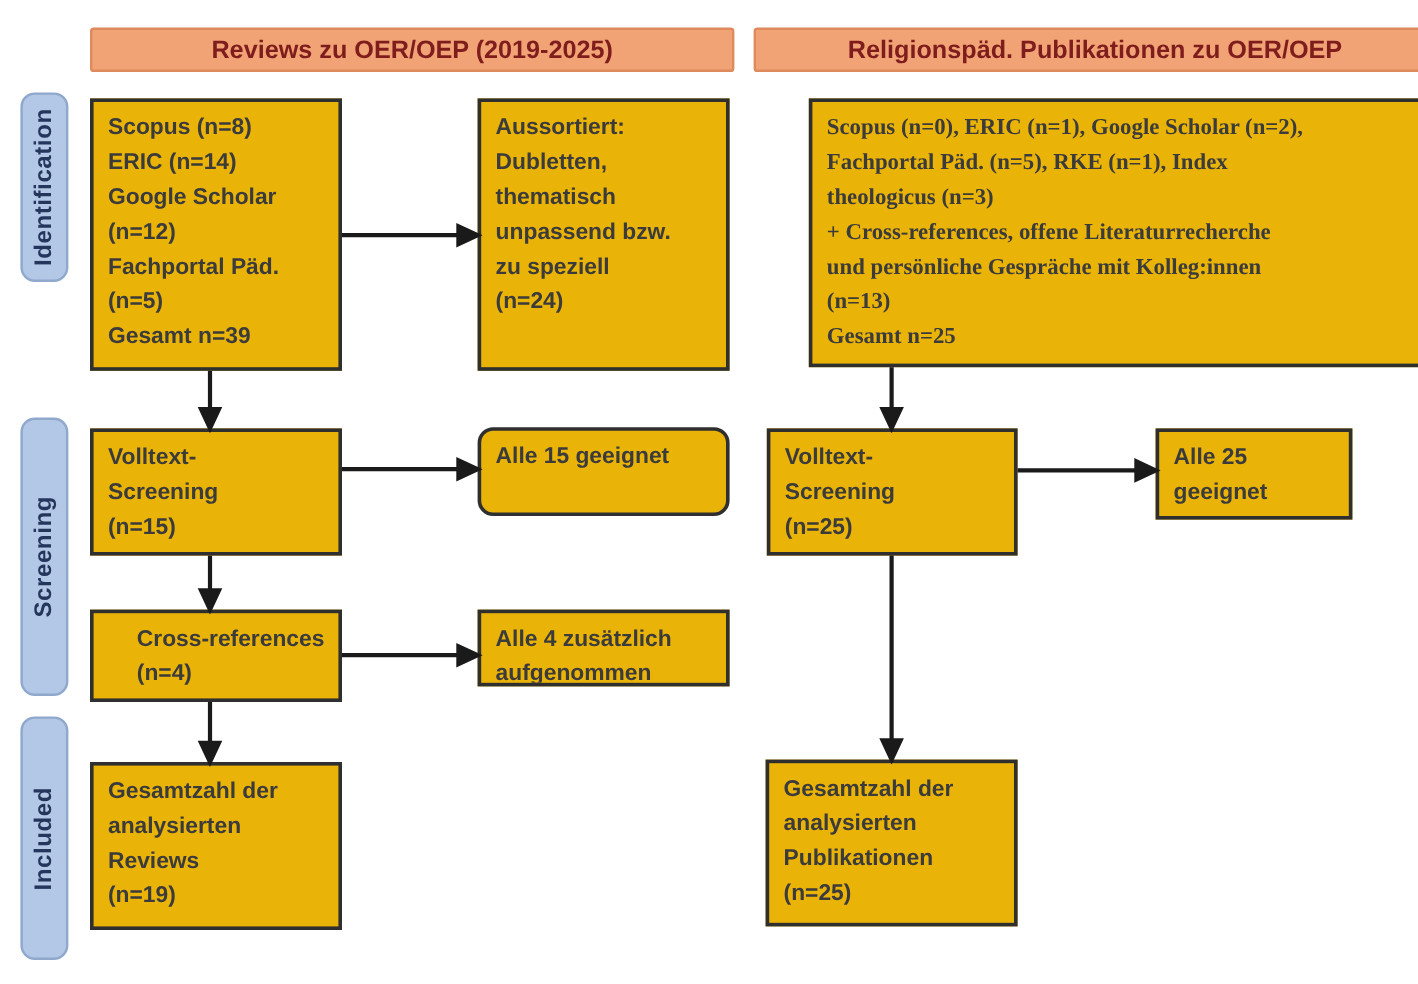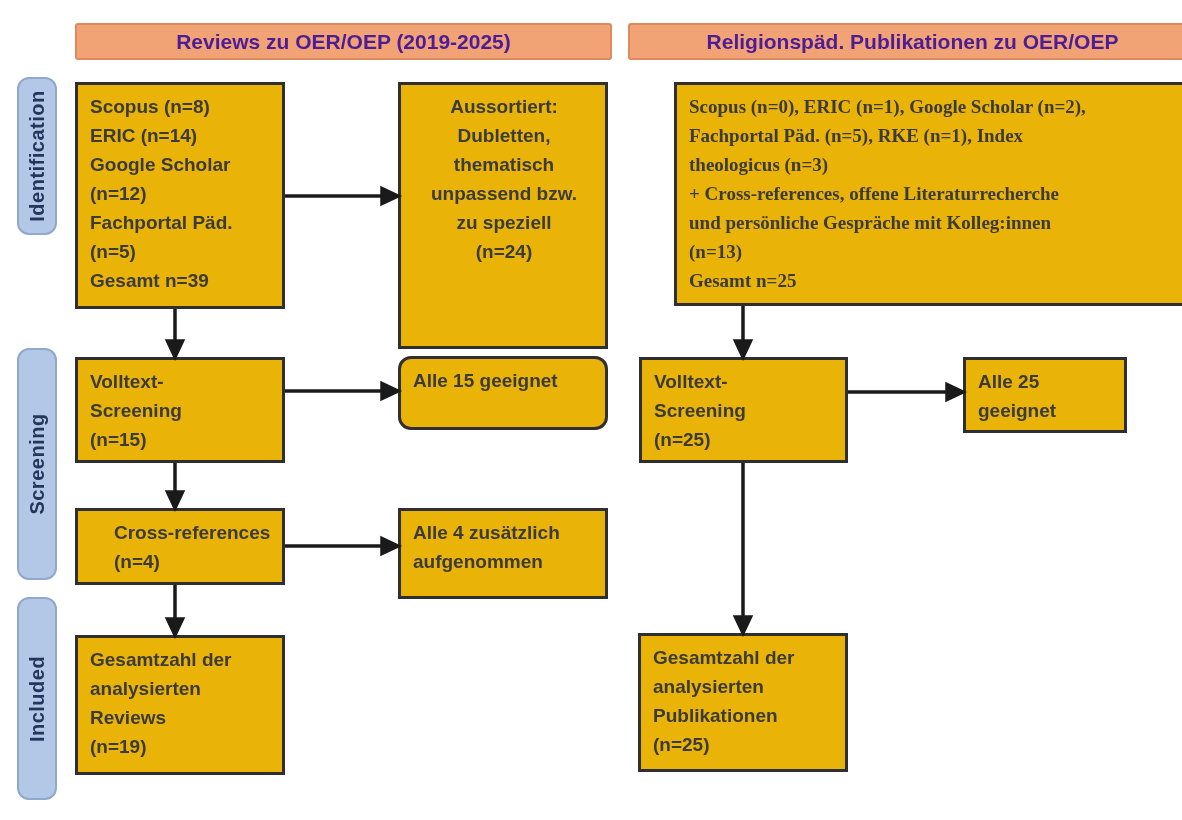--- a/index.html
+++ b/index.html
@@ -8,21 +8,21 @@
     width:1182px;height:820px;
     background:#ffffff;
     font-family:"Liberation Sans", sans-serif;
     overflow:hidden;
   }
   .header{
     position:absolute;
     background:#F1A376;
     border:2px solid #DE8A5C;
     border-radius:3px;
-    color:#4c1d95;
+    color:#7f1d1d;
     font-weight:bold;
     font-size:21px;
     display:flex;align-items:center;justify-content:center;
     text-align:center;
     box-sizing:border-box;
   }
   .stage-pill{
     position:absolute;
     background:#B3C7E6;
     border:2px solid #8FA8CC;
@@ -72,33 +72,33 @@
     <span>Included</span>
   </div>
 
   <div class="fbox" style="left:75px;top:82px;width:210px;height:227px;">Scopus (n=8)
 ERIC (n=14)
 Google Scholar
 (n=12)
 Fachportal Päd.
 (n=5)
 Gesamt n=39</div>
-  <div class="fbox" style="left:398px;top:82px;width:210px;height:267px;text-align:center;">Aussortiert:
+  <div class="fbox" style="left:398px;top:82px;width:210px;height:227px;">Aussortiert:
 Dubletten,
 thematisch
 unpassend bzw.
 zu speziell
 (n=24)</div>
   <div class="fbox" style="left:75px;top:357px;width:210px;height:106px;">Volltext-
 Screening
 (n=15)</div>
   <div class="fbox" style="left:398px;top:356px;width:210px;height:74px;border-radius:13px;">Alle 15 geeignet</div>
   <div class="fbox" style="left:75px;top:508px;width:210px;height:77px;padding-left:36px;">Cross-references
 (n=4)</div>
-  <div class="fbox" style="left:398px;top:508px;width:210px;height:91px;">Alle 4 zusätzlich
+  <div class="fbox" style="left:398px;top:508px;width:210px;height:64px;">Alle 4 zusätzlich
 aufgenommen</div>
   <div class="fbox" style="left:75px;top:635px;width:210px;height:140px;">Gesamtzahl der
 analysierten
 Reviews
 (n=19)</div>
 
   <div class="fbox" style="left:674px;top:82px;width:521px;height:224px;font-family:Liberation Serif, serif;">Scopus (n=0), ERIC (n=1), Google Scholar (n=2),
 Fachportal Päd. (n=5), RKE (n=1), Index
 theologicus (n=3)
 + Cross-references, offene Literaturrecherche

